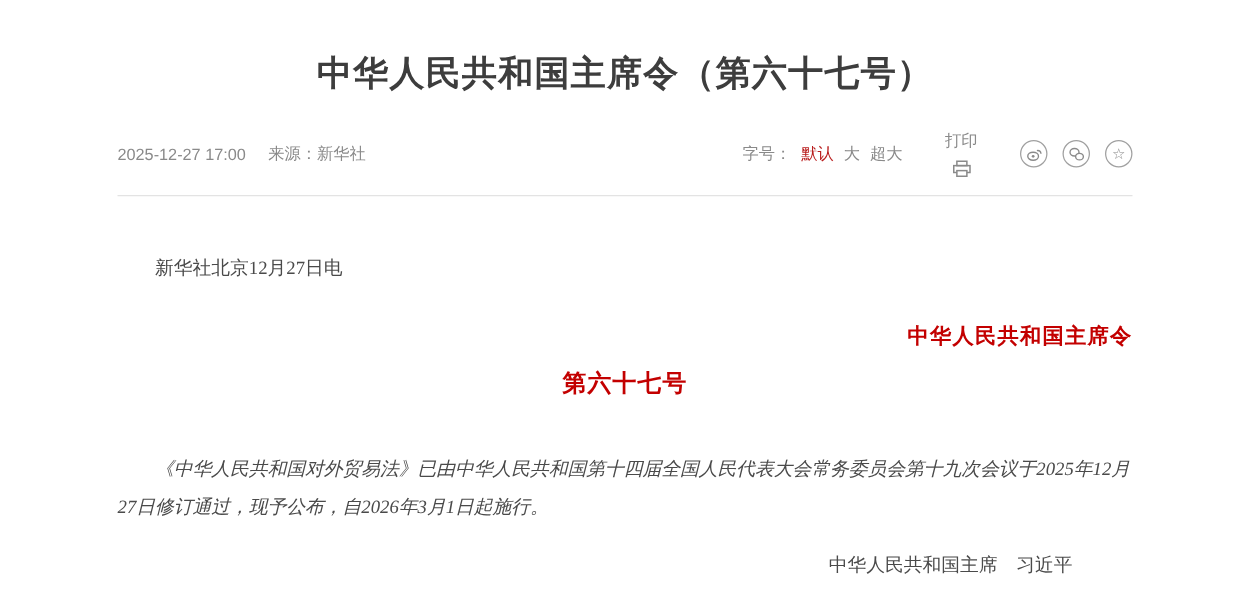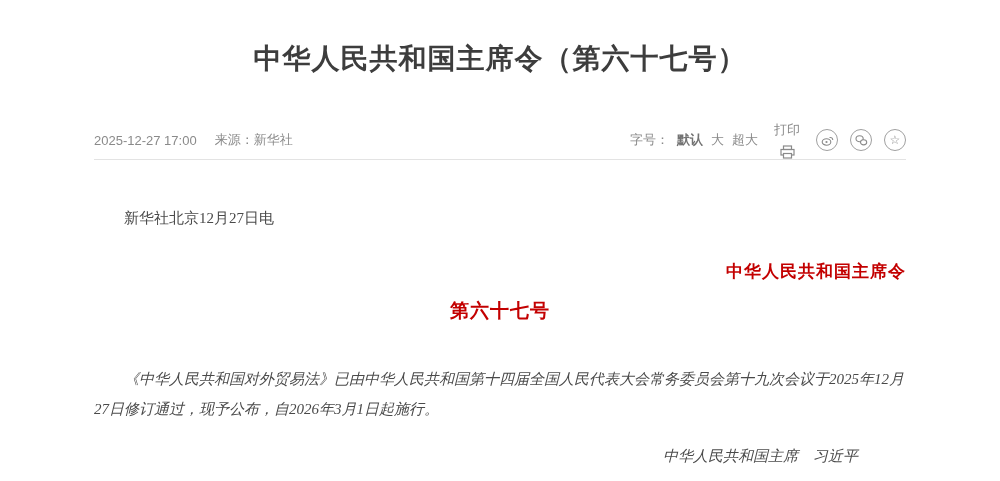--- a/index.html
+++ b/index.html
@@ -22,34 +22,35 @@
     text-align: center;
     font-family: Liberation Mono, monospace;
     font-size: 28px;
     font-weight: bold;
     color: #3d3d3d;
     letter-spacing: 1px;
   }
   
   .meta-bar {
     width: 812px;
-    margin: 43px auto 0;
+    margin: 26px auto 0;
+    padding-bottom: 14px;
     border-bottom: 1px solid #e3e3e3;
     display: flex;
     align-items: center;
     justify-content: space-between;
     font-family: "Liberation Sans", "DejaVu Sans", sans-serif;
     font-size: 13px;
     color: #8a8a8a;
   }
   .meta-left { display: flex; align-items: center; gap: 18px; }
-  .meta-right { display: flex; align-items: center; gap: 16px; }
+  .meta-right { display: flex; align-items: center; gap: 34px; }
   .fontsize-group { display: flex; align-items: center; gap: 8px; }
   .fontsize-option { color: #8a8a8a; cursor: pointer; }
-  .fontsize-option.selected { color: #737373; font-weight: bold; }
+  .fontsize-option.selected { color: #b91c1c; font-weight: normal; }
   .print-group { display: flex; align-items: center; gap: 6px; cursor: pointer; flex-direction: column; }
   .print-group svg { display: block; }
   .share-group { display: flex; align-items: center; gap: 12px; }
   .share-icon {
     width: 22px; height: 22px;
     border: 1px solid #a0a0a0;
     border-radius: 50%;
     display: flex; align-items: center; justify-content: center;
     color: #8a8a8a;
     cursor: pointer;
@@ -85,21 +86,21 @@
   }
   .body-paragraph {
     margin-top: 36px;
     text-indent: 2em;
     font-style: italic;
   }
   .signature-block {
     margin-top: 18px;
     text-align: right;
   }
-  .signer { padding-right: 48px; font-style: italic; }
+  .signer { padding-right: 48px; }
   .sign-date { padding-right: 52px; }
 </style>
 </head>
 <body>
 
 <div class="page">
 
   <h1 class="headline">中华人民共和国主席令（第六十七号）</h1>
 
   <div class="meta-bar">

